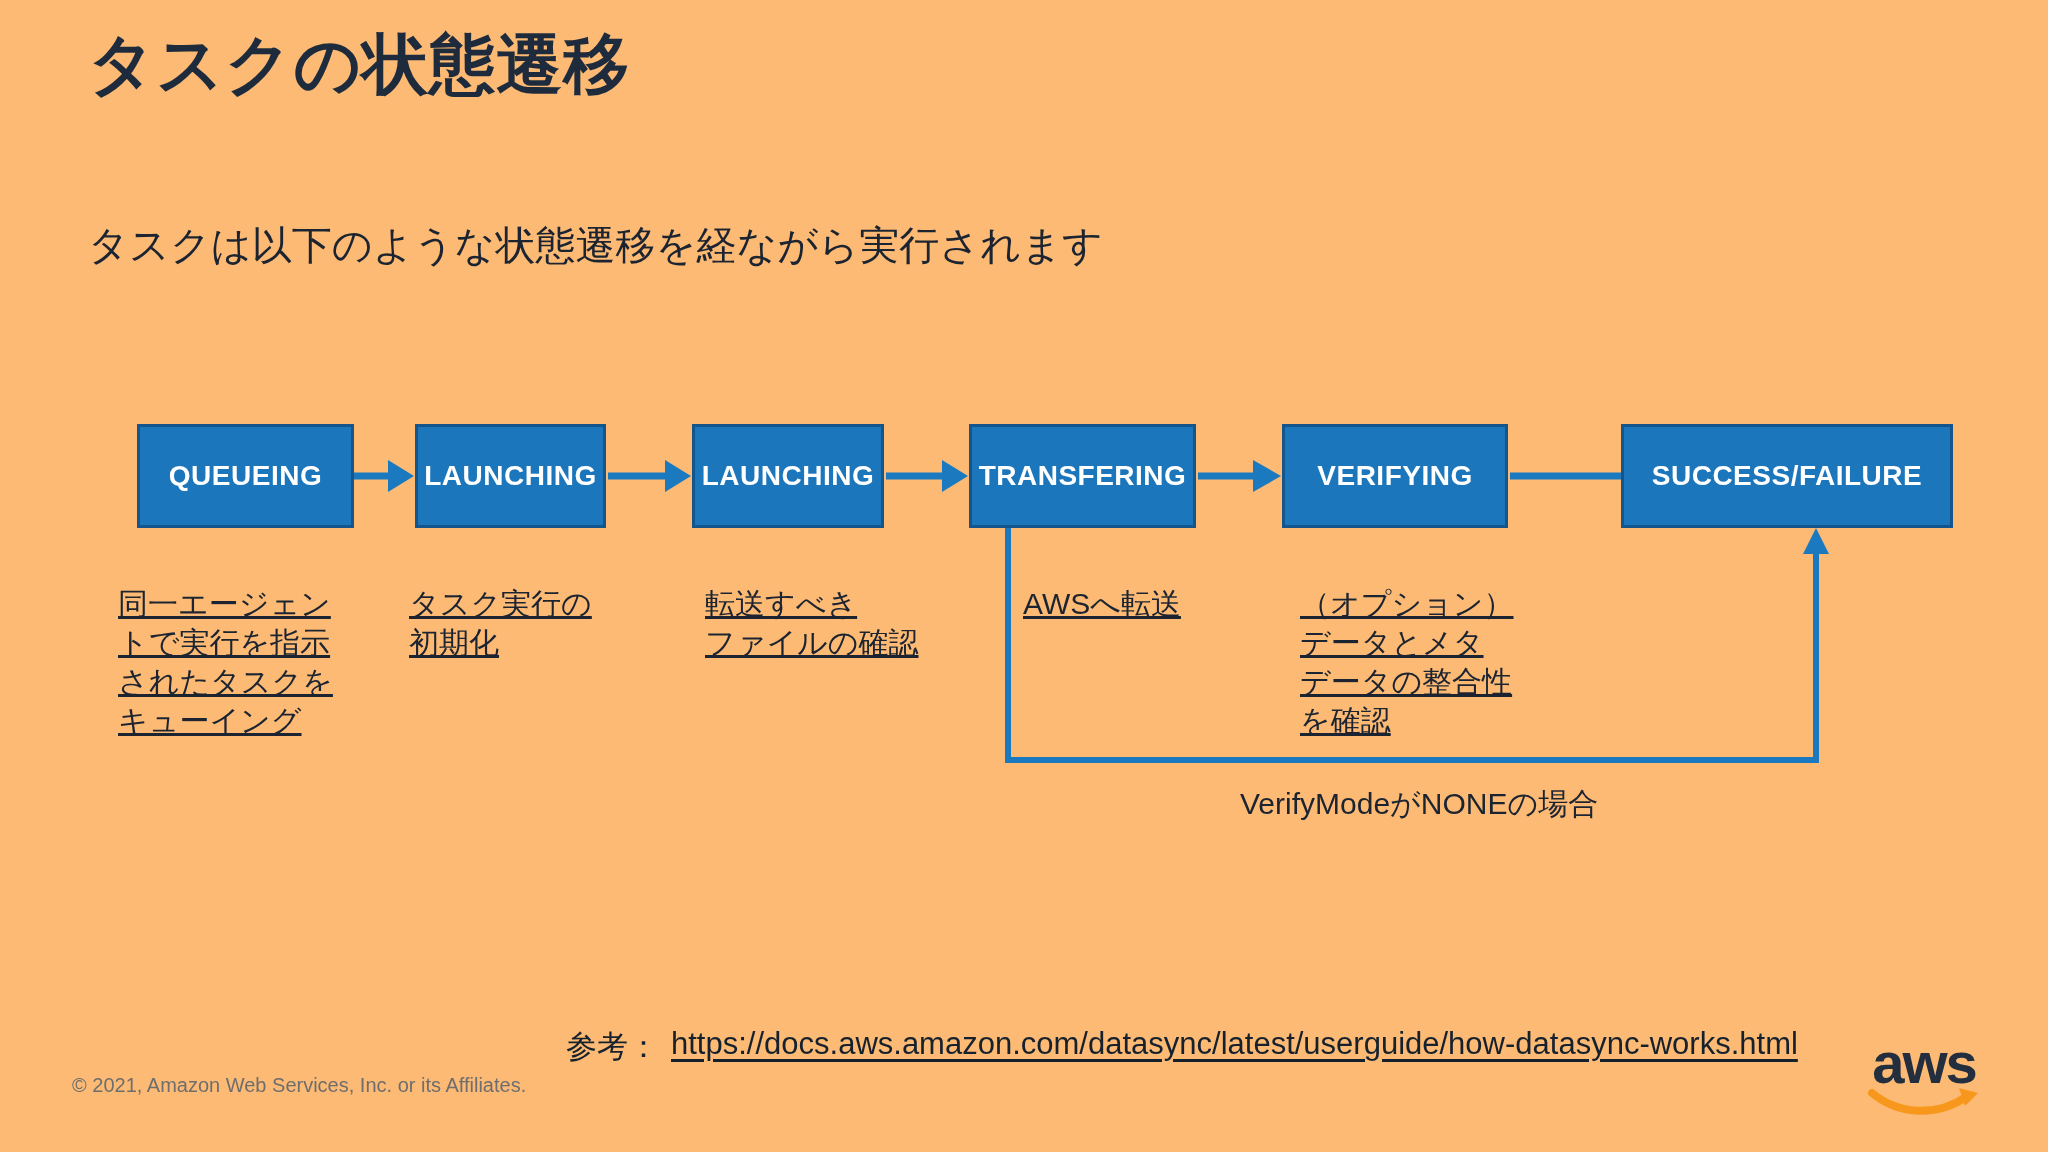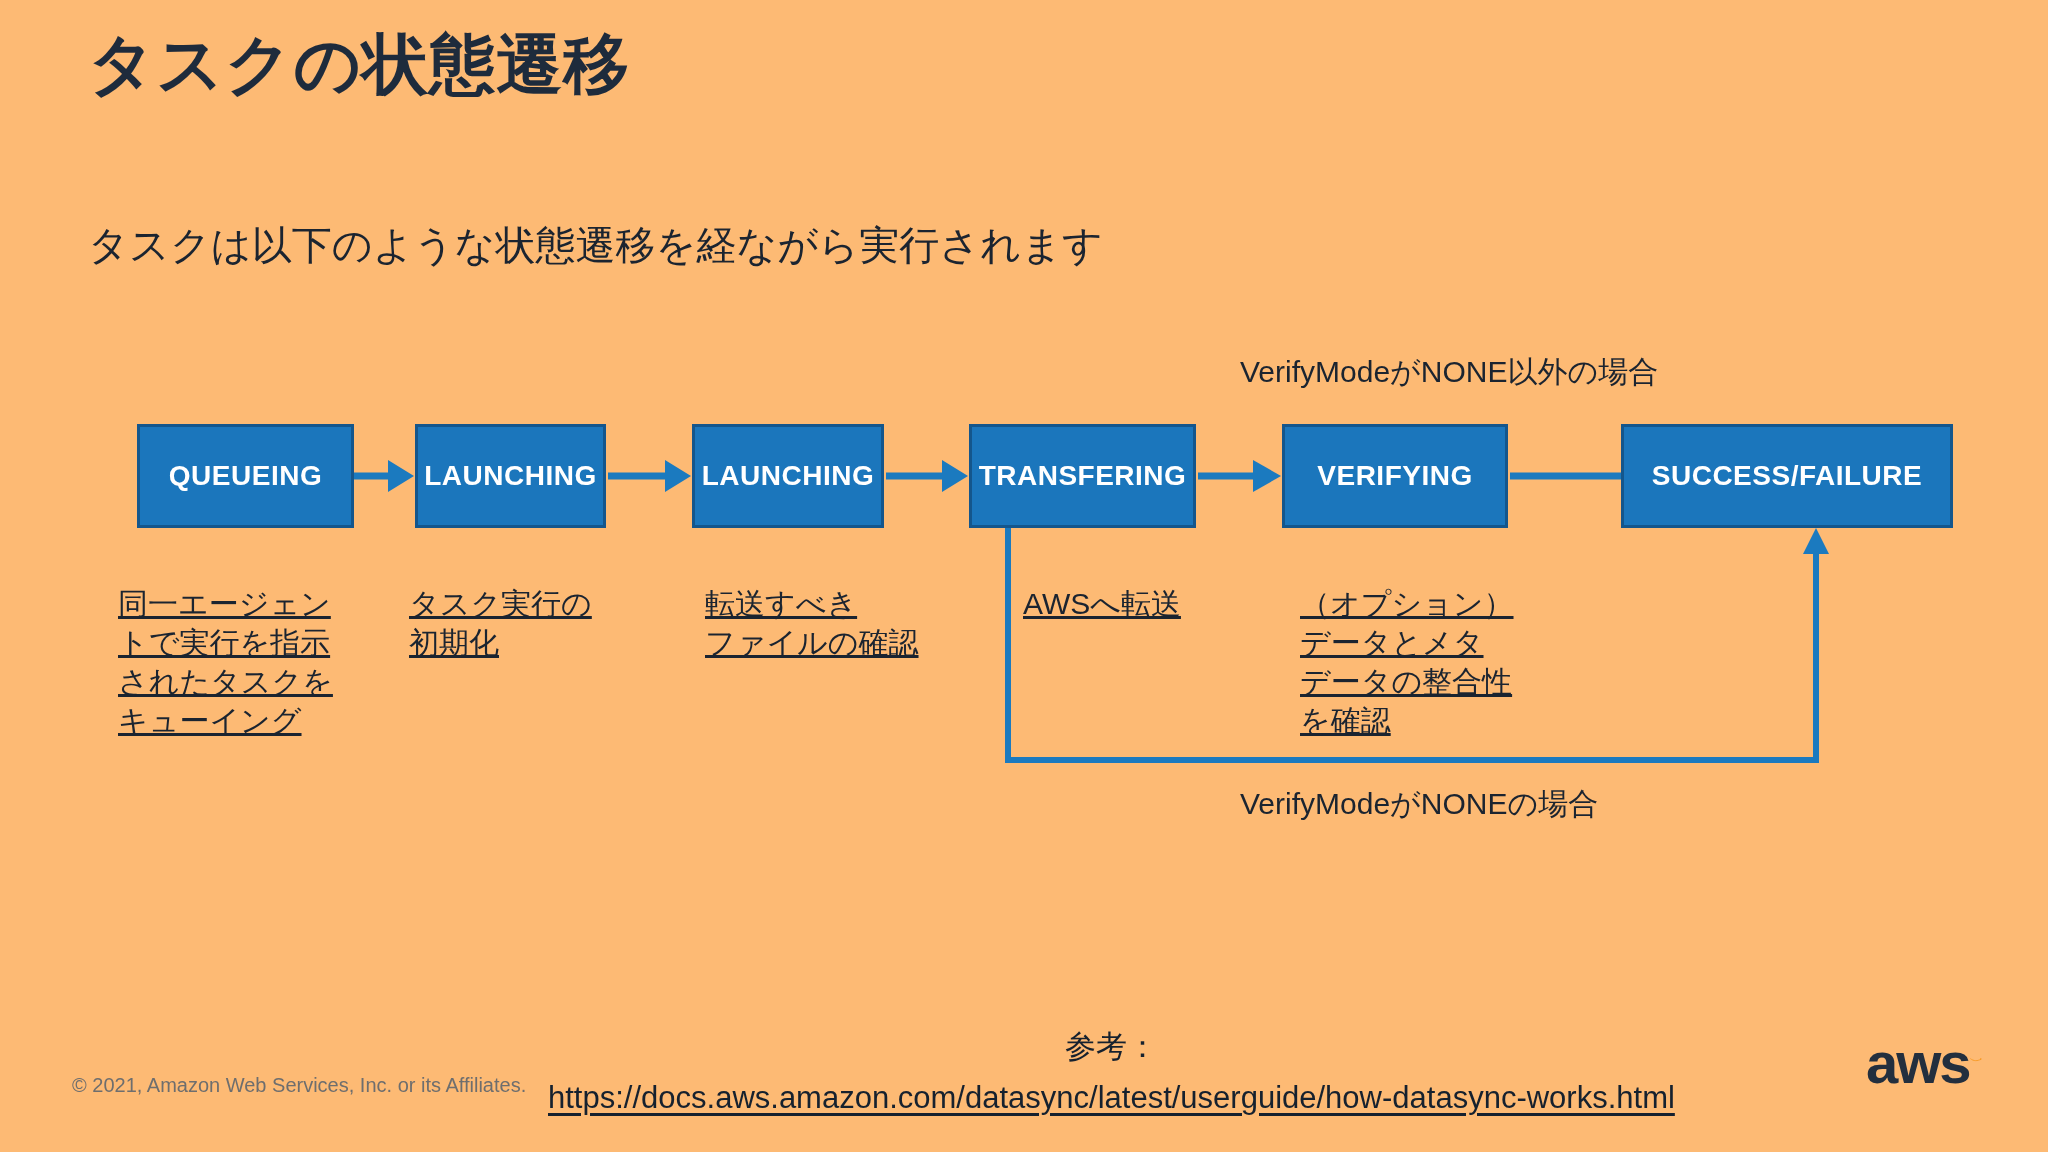--- a/index.html
+++ b/index.html
@@ -58,51 +58,50 @@
     font-size:30px;line-height:1.3;color:var(--ink);
     white-space:pre-line;
     text-decoration:underline;
   }
   .desc-0{left:118px;}
   .desc-1{left:409px;}
   .desc-2{left:705px;}
   .desc-3{left:1023px;}
   .desc-4{left:1300px;}
   .reference{
-    position:absolute;left:548px;top:1026px;
+    position:absolute;left:566px;top:1026px;
     font-size:31px;color:#16212E;
-    display:flex;align-items:center;gap:12px;white-space:nowrap;flex-direction:column;
+    display:flex;align-items:flex-start;gap:12px;white-space:nowrap;
   }
   .reference a{
     color:#16212E;text-decoration:underline;text-underline-offset:5px;
   }
   .copyright{
     position:absolute;left:72px;top:1074px;
     font-size:20px;color:var(--muted);white-space:nowrap;text-align:right;
   }
   .aws-logo{
     position:absolute;left:1866px;top:1034px;width:116px;
-    display:flex;flex-direction:row;align-items:center;
+    display:flex;flex-direction:column;align-items:center;
   }
   .aws-logo-text{
     font-size:58px;font-weight:700;color:var(--logo-navy);
     letter-spacing:-2px;line-height:1;
   }
   .aws-smile{margin-top:-6px;}
 </style>
 </head>
 <body>
 
 <div class="slide">
 
   <div class="title">タスクの状態遷移</div>
 
   <div class="subtitle">タスクは以下のような状態遷移を経ながら実行されます</div>
 
-  <div class="note note-top">VerifyModeがNONE以外の場合</div>
 
   <svg class="connectors" viewBox="0 0 2048 1152" xmlns="http://www.w3.org/2000/svg">
     <g stroke="#1B7ABF" stroke-width="7" fill="#1B7ABF">
 
       <line x1="330" y1="476" x2="390" y2="476"></line>
       <polygon points="388,460 414,476 388,492" stroke="none"></polygon>
 
       <line x1="608" y1="476" x2="667" y2="476"></line>
       <polygon points="665,460 691,476 665,492" stroke="none"></polygon>
 

